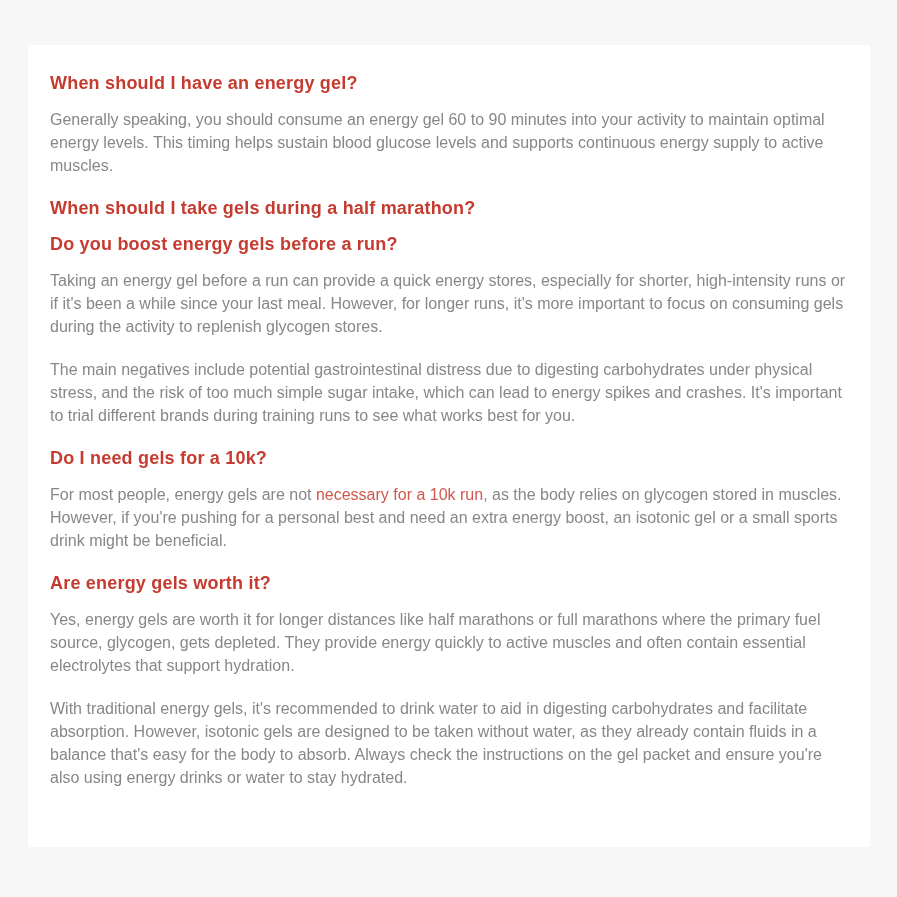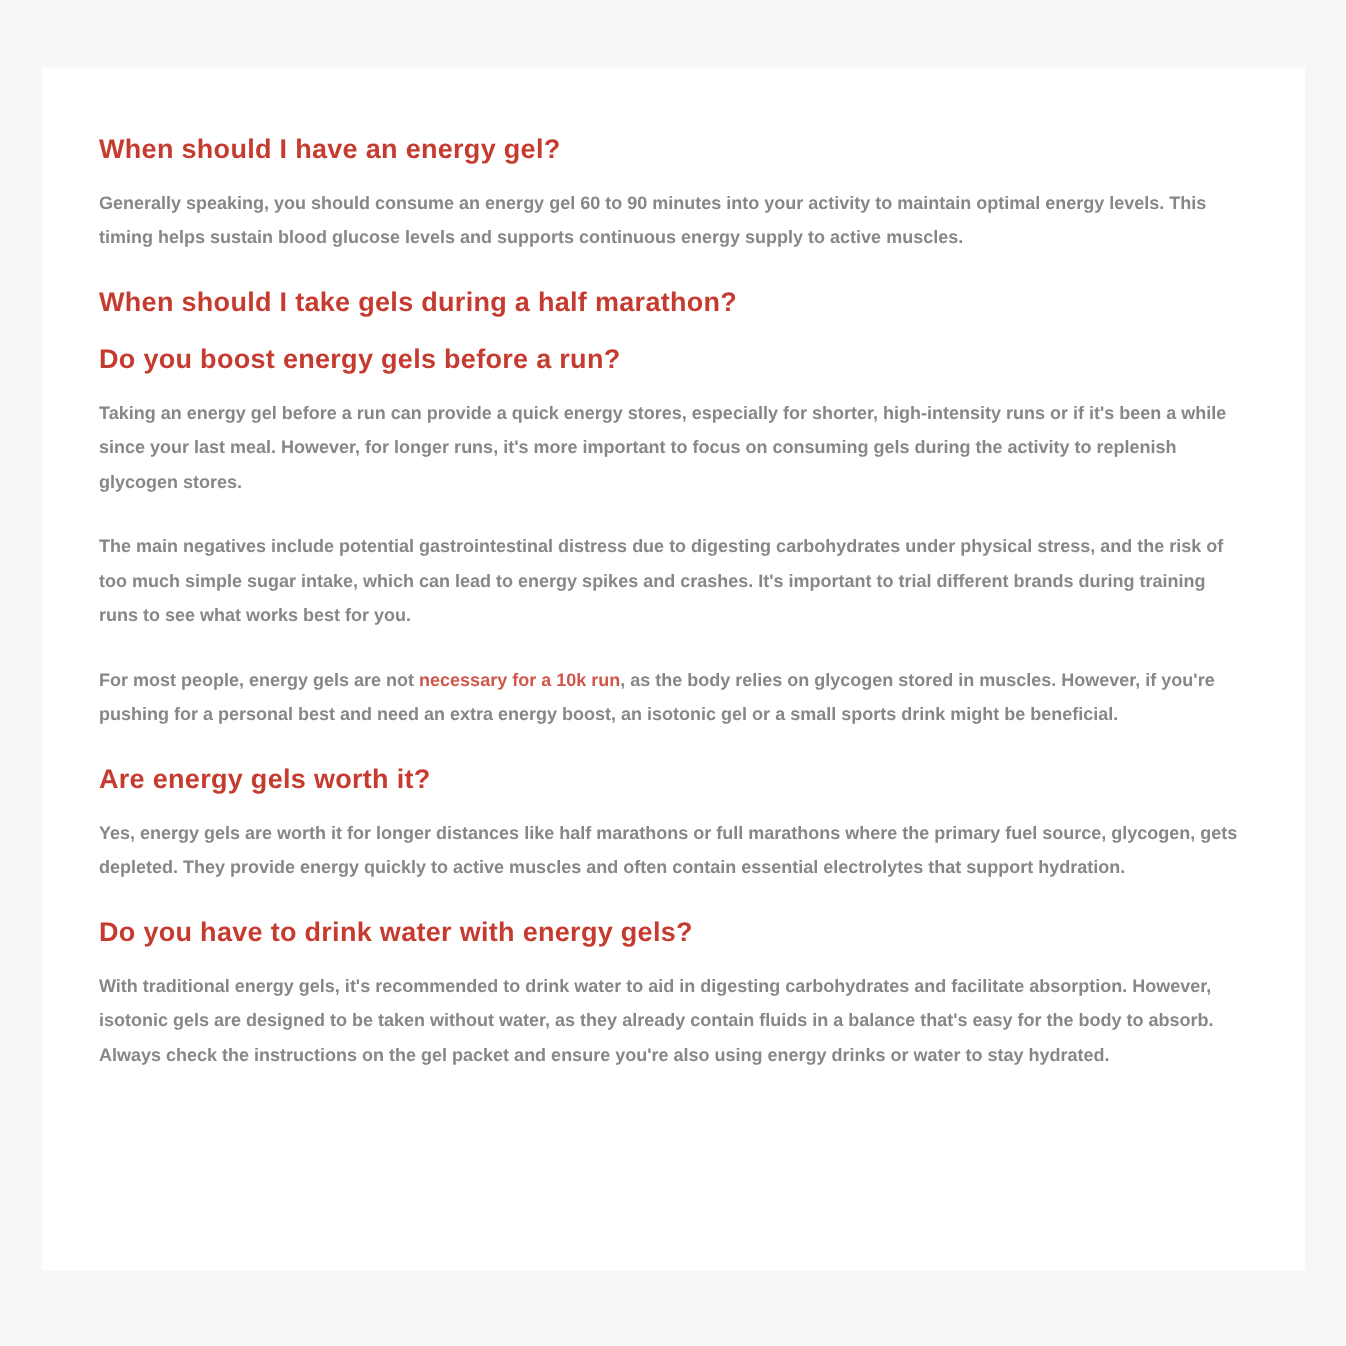--- a/index.html
+++ b/index.html
@@ -19,36 +19,35 @@
   }
   .content-card {
     position: absolute;
     left: 28px;
     top: 45px;
     width: 842px;
     height: 802px;
     background: var(--card-bg, #ffffff);
     padding: 27px 22px 20px 22px;
   }
-  .faq-section { margin: 16px; }
+  .faq-section { margin: 0; }
   .faq-q {
     color: var(--heading, #c63b2f);
     font-size: 18px;
     font-weight: 700;
     line-height: 22px;
     letter-spacing: 0.2px;
     margin: 0 0 14px 0;
   }
   .faq-a {
     color: var(--body-text, #878787);
-    font-size: 12px;
+    font-size: 16px;
     line-height: 23px;
     margin: 0 0 20px 0;
     text-align: left;
-    font-weight: bold;
   }
   .inline-link {
     color: var(--link, #d0574c);
     text-decoration: none;
     cursor: pointer;
   }
 </style>
 </head>
 <body>
 
@@ -66,26 +65,26 @@
   <section class="faq-section">
     <h2 class="faq-q">Do you boost energy gels before a run?</h2>
     <p class="faq-a">Taking an energy gel before a run can provide a quick energy stores, especially for shorter, high-intensity runs or if it's been a while since your last meal. However, for longer runs, it's more important to focus on consuming gels during the activity to replenish glycogen stores.</p>
   </section>
 
   <section class="faq-section">
     <p class="faq-a">The main negatives include potential gastrointestinal distress due to digesting carbohydrates under physical stress, and the risk of too much simple sugar intake, which can lead to energy spikes and crashes. It's important to trial different brands during training runs to see what works best for you.</p>
   </section>
 
   <section class="faq-section">
+    <h2 class="faq-q">Do I need gels for a 10k?</h2>
     <p class="faq-a"><span>For most people, energy gels are not </span><a href="#" class="inline-link">necessary for a 10k run</a><span>, as the body relies on glycogen stored in muscles. However, if you're pushing for a personal best and need an extra energy boost, an isotonic gel or a small sports drink might be beneficial.</span></p>
   </section>
 
   <section class="faq-section">
     <h2 class="faq-q">Are energy gels worth it?</h2>
     <p class="faq-a">Yes, energy gels are worth it for longer distances like half marathons or full marathons where the primary fuel source, glycogen, gets depleted. They provide energy quickly to active muscles and often contain essential electrolytes that support hydration.</p>
   </section>
 
   <section class="faq-section">
-    <h2 class="faq-q">Do you have to drink water with energy gels?</h2>
     <p class="faq-a">With traditional energy gels, it's recommended to drink water to aid in digesting carbohydrates and facilitate absorption. However, isotonic gels are designed to be taken without water, as they already contain fluids in a balance that's easy for the body to absorb. Always check the instructions on the gel packet and ensure you're also using energy drinks or water to stay hydrated.</p>
   </section>
 
 </main>
 
 </body></html>

